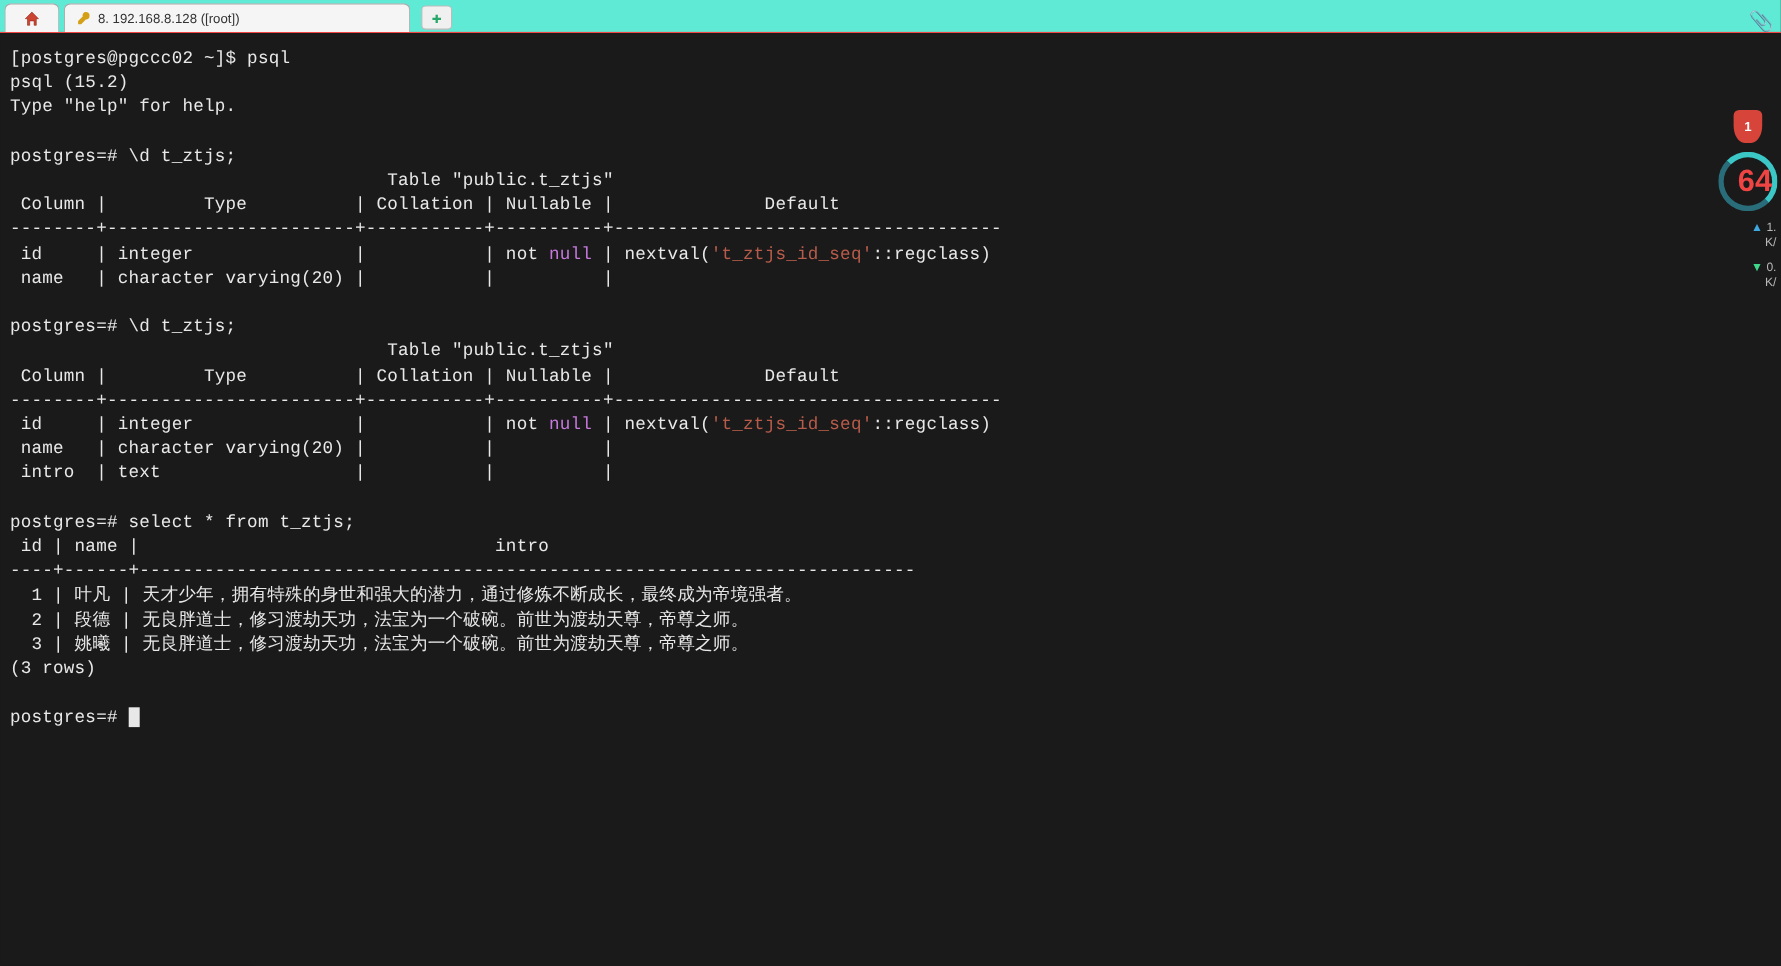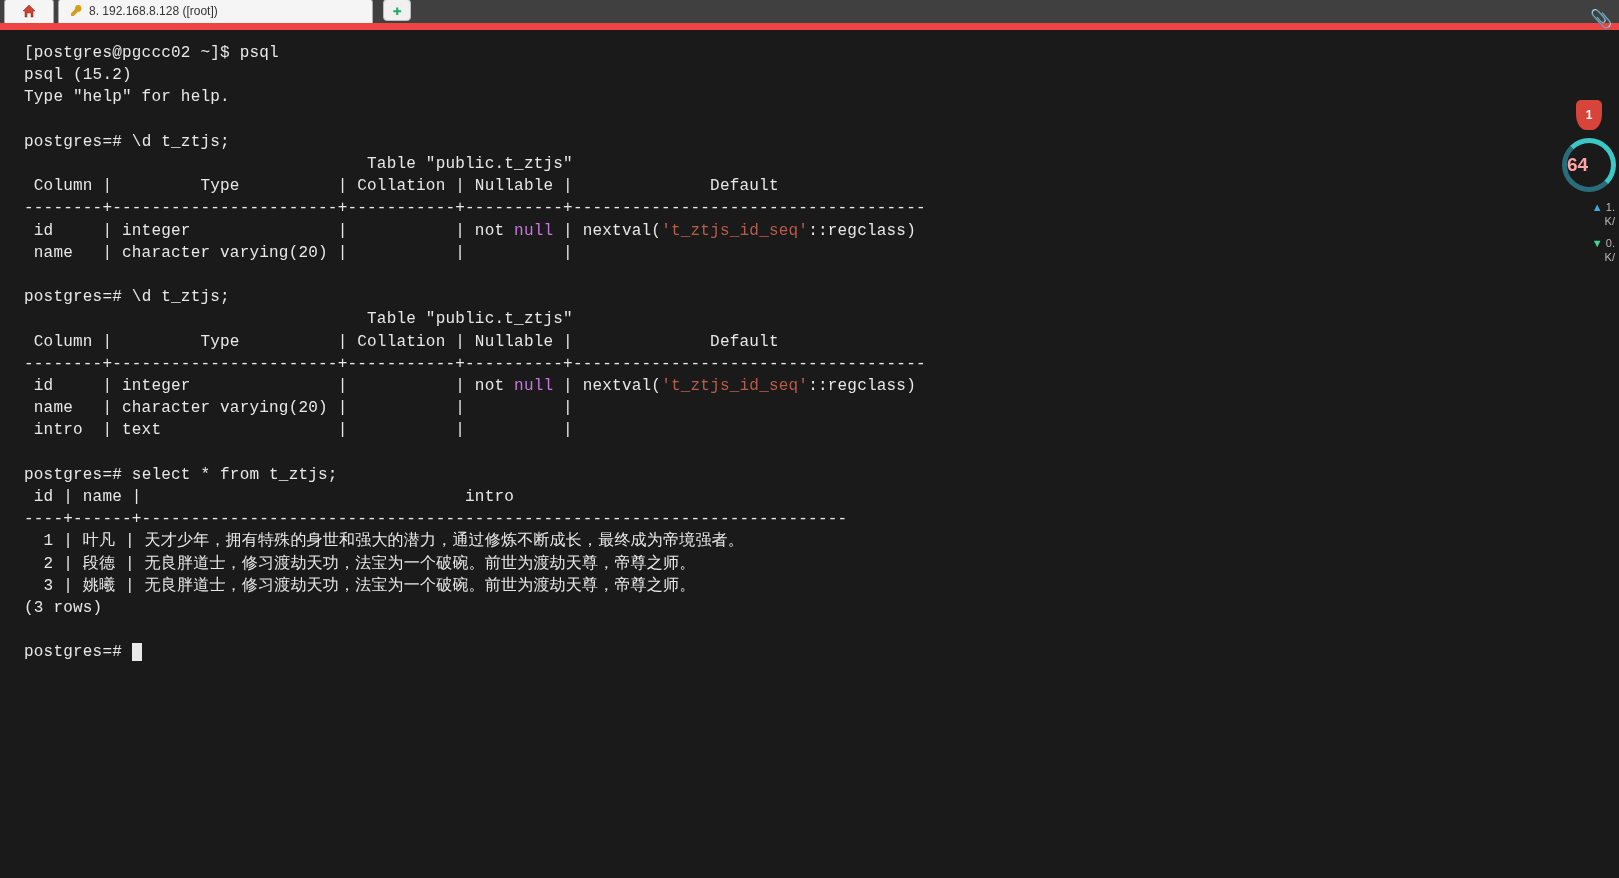--- a/index.html
+++ b/index.html
@@ -6,25 +6,25 @@
 body {
   width: 1619px;
   height: 878px;
   background: #1a1a1a;
   font-family: "Consolas", "Courier New", monospace;
   overflow: hidden;
   position: relative;
 }
 .tabbar {
   height: 30px;
-  background: #404040;
+  background: #5eead4;
   display: flex;
   align-items: flex-end;
   padding-left: 4px;
-  border-bottom: 7px solid #ef4444;
+  border-bottom: 1px solid #ef4444;
 }
 .hometab {
   width: 50px;
   height: 26px;
   background: #f5f5f5;
   border: 1px solid #aaa;
   border-bottom: none;
   border-radius: 6px 6px 0 0;
   display: flex;
   align-items: center;
@@ -74,21 +74,21 @@
   margin-left: 6px;
   margin-bottom: 2px;
   display: flex; align-items: center; justify-content: center;
   color: #27a86b;
   font-size: 15px;
   cursor: pointer;
 }
 .terminal {
   position: absolute;
   top: 30px;
-  left: 16px;
+  left: 1px;
   width: 1454px;
   height: 848px;
   background: #1a1a1a;
   color: #e8e8e8;
   font-size: 16px;
   line-height: 22.2px;
   padding: 12px 8px;
   white-space: pre;
   letter-spacing: 0.2px;
 }
@@ -117,22 +117,22 @@
   display: flex; align-items: center; justify-content: center;
   color: #fff; font-size: 12px; font-weight: bold;
   font-family: Arial, sans-serif;
 }
 .gauge {
   width: 54px; height: 54px;
   border-radius: 50%;
   border: 5px solid #2a6d7a;
   border-right-color: #3cc7c7;
   border-top-color: #3cc7c7;
-  display: flex; align-items: center; justify-content: flex-start;
-  color: #fca5a5; font-size: 19px; font-weight: bold;
+  display: flex; align-items: center; justify-content: flex-end;
+  color: #ef4444; font-size: 28px; font-weight: bold;
   font-family: Arial, sans-serif;
   transform: rotate(0deg);
 }
 .netstat {
   font-family: Arial, sans-serif;
   font-size: 11px;
   color: #b8b8b8;
   text-align: right;
   padding-right: 4px;
   width: 100%;

